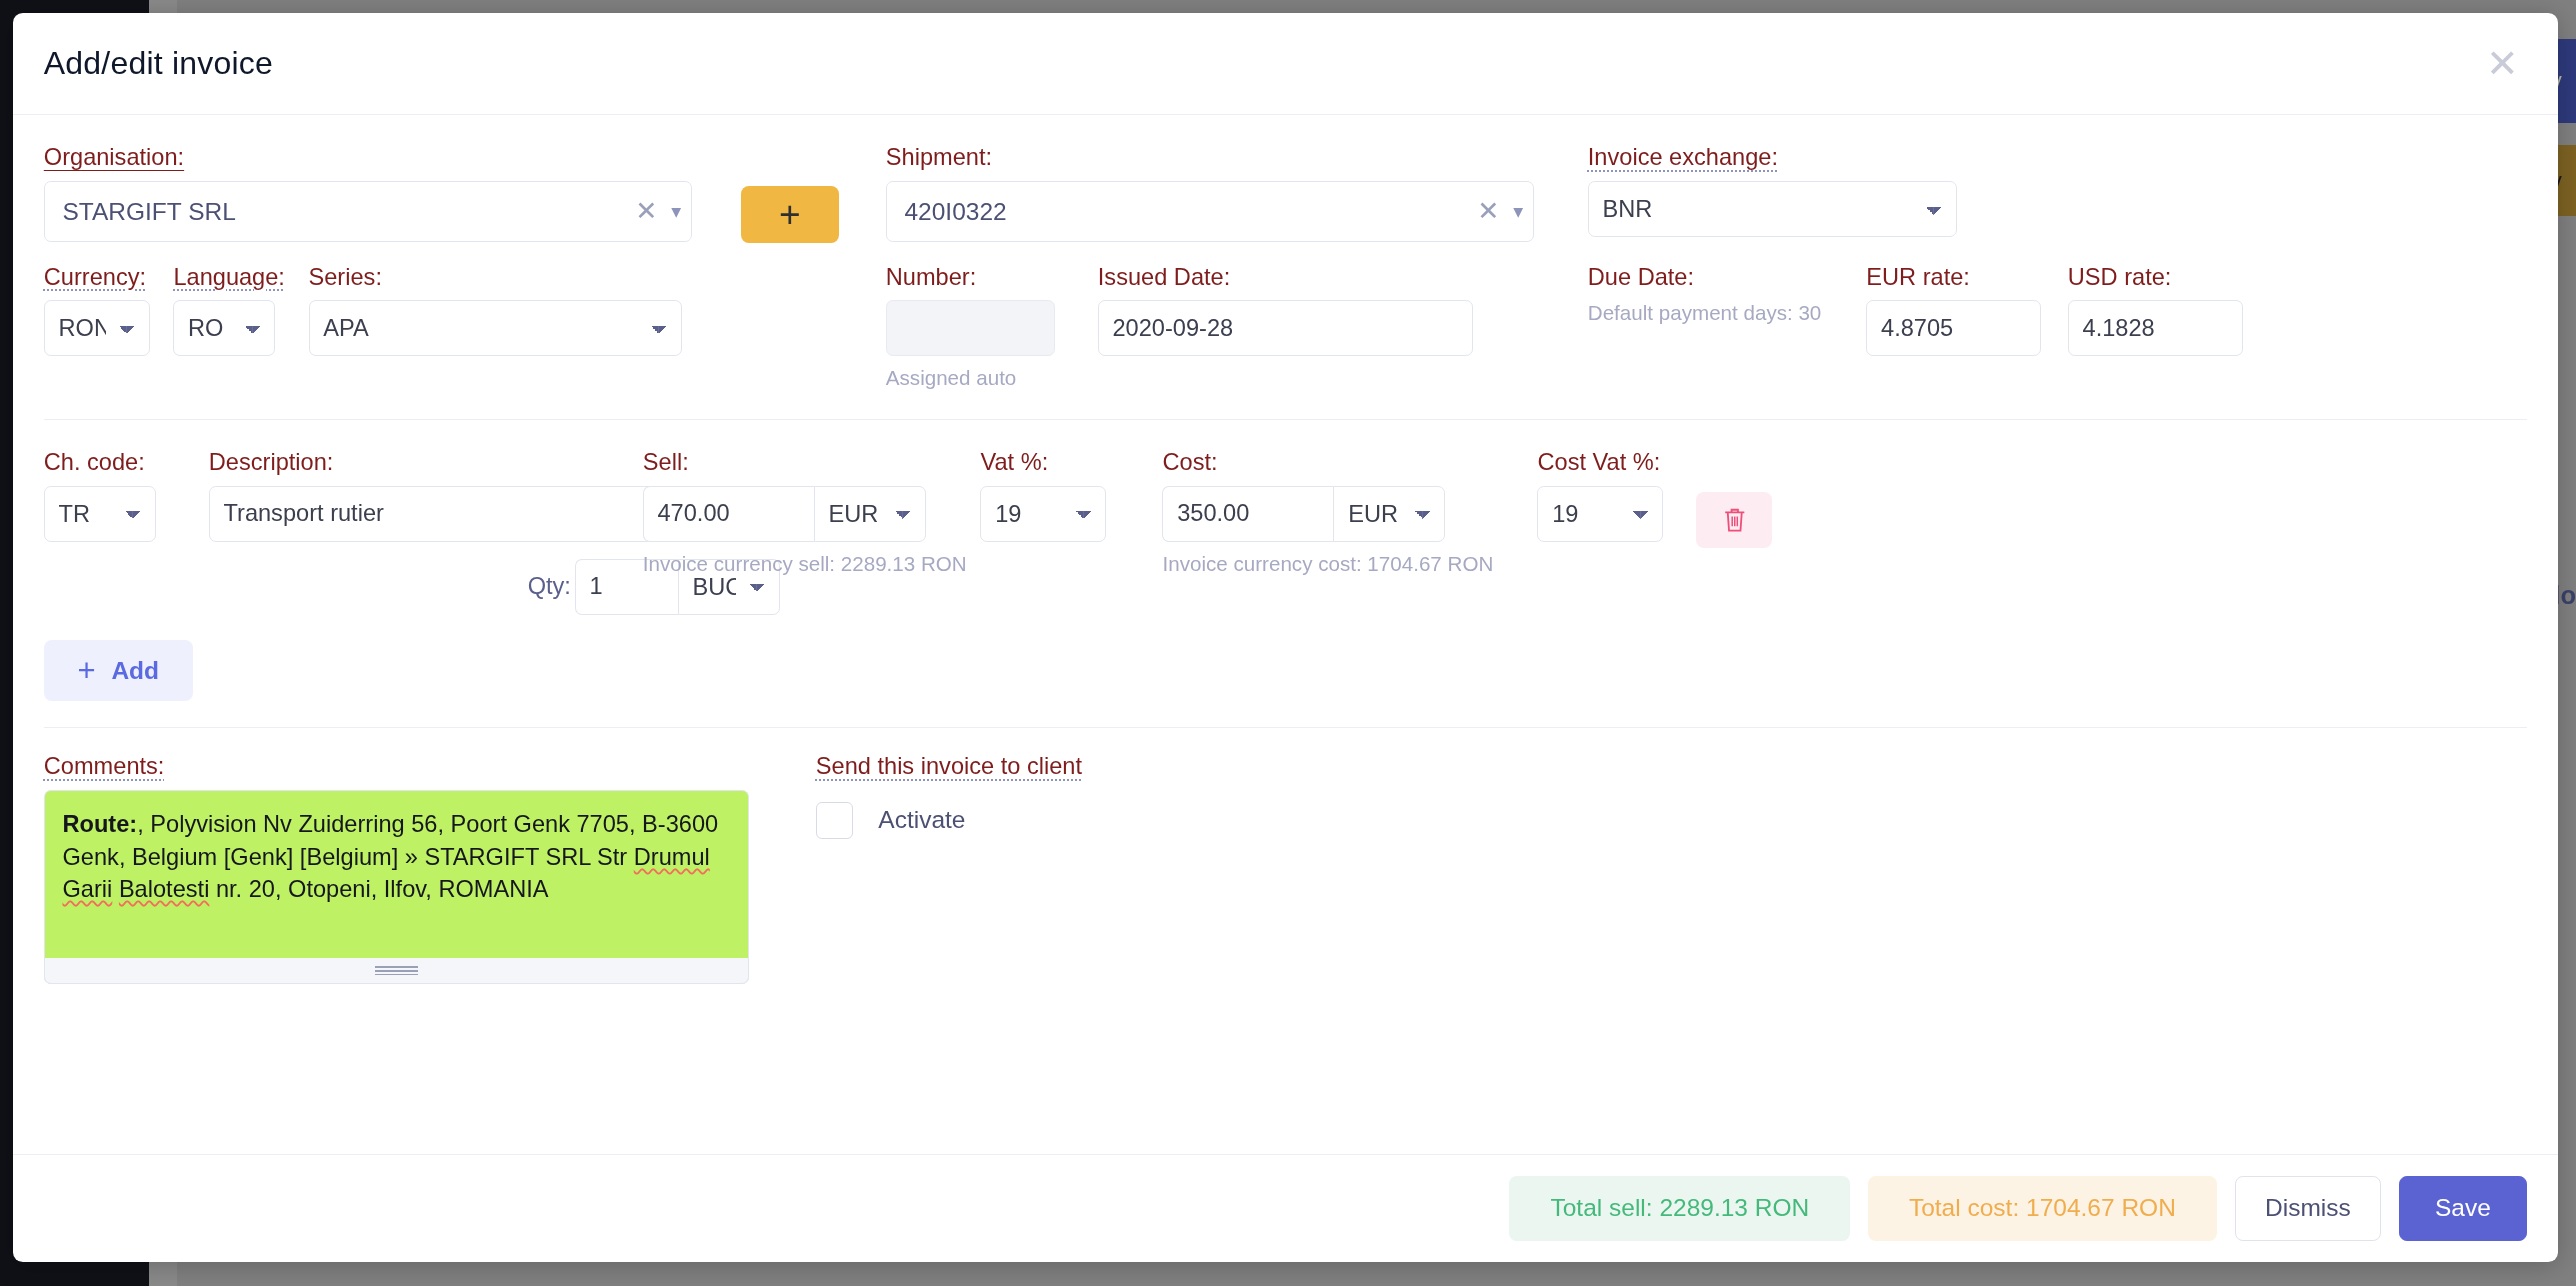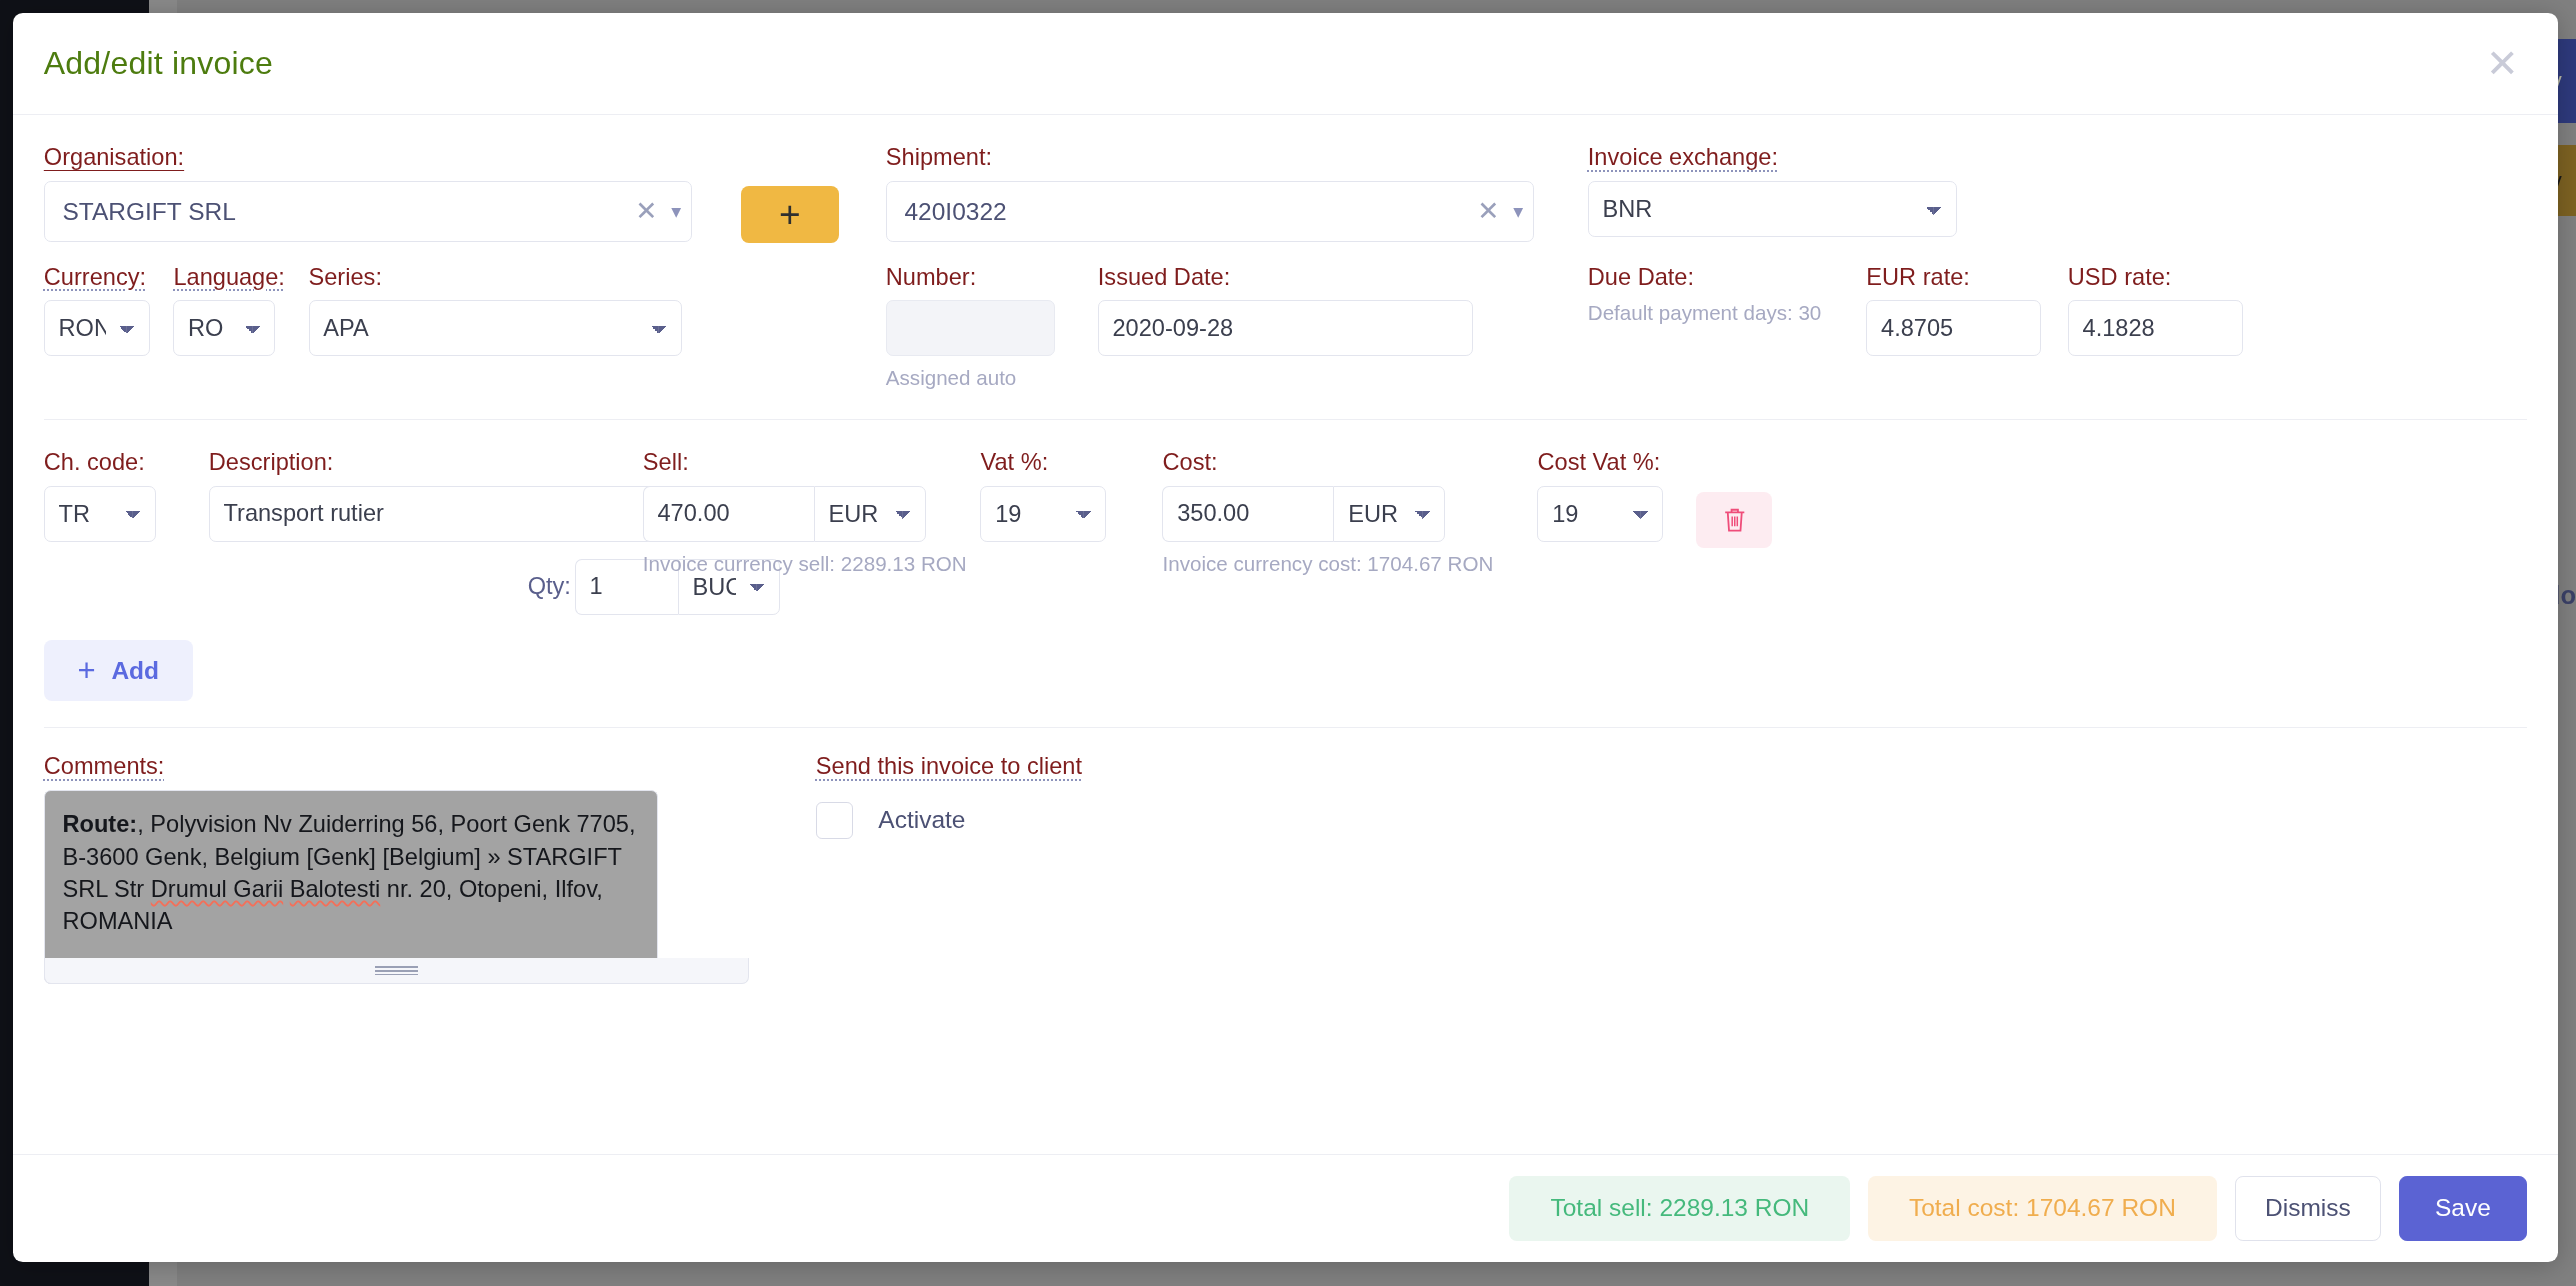--- a/index.html
+++ b/index.html
@@ -23,21 +23,21 @@
     position:absolute;left:12.8px;top:12.8px;width:2545px;height:1249px;
     background:#ffffff;border-radius:9.8px;
     box-shadow:0 3.9px 25.5px rgba(0,0,0,.22);
     overflow:hidden;
   }
   .modal-header{
     height:102px;display:flex;align-items:center;justify-content:space-between;
     padding:0 33px 0 31px;box-sizing:border-box;
     border-bottom:1px solid #edeef3;
   }
-  .modal-title{font-size:32px;color:#4d7c0f;letter-spacing:0.2px;}
+  .modal-title{font-size:32px;color:#0f172a;letter-spacing:0.2px;}
   .close-x{
     width:45px;height:45px;display:flex;align-items:center;justify-content:center;
     cursor:pointer;color:#c9cbd8;font-size:39px;line-height:1;font-weight:300;
     user-select:none;
   }
 
   .modal-body{padding:0 31px;box-sizing:border-box;position:relative;height:1039px;}
 
   label.fl{
     display:block;font-size:23.6px;color:#7f1d1d;margin-bottom:9.8px;white-space:nowrap;
@@ -110,22 +110,22 @@
   .add-btn{
     margin-top:25.5px;width:149px;height:61px;background:#eef0fd;border-radius:7.9px;border:none;
     display:flex;align-items:center;justify-content:center;gap:15.7px;cursor:pointer;
     color:#5b6ae0;font-size:24.5px;font-weight:700;
   }
   .add-btn .plus{font-size:31px;font-weight:300;line-height:1;}
 
   .comments-row{display:flex;align-items:flex-start;padding-top:25.5px;}
   .ta-wrap{width:705px;position:relative;}
   .ta{
-    width:614px;height:194px;box-sizing:border-box;border:1px solid #e3e5ee;border-radius:6.9px;
-    background:#a3a3a3;padding:17.7px 17.7px 5.9px 17.7px;font-size:23.6px;color:#15171c;line-height:1.37;
+    width:705px;height:194px;box-sizing:border-box;border:1px solid #e3e5ee;border-radius:6.9px;
+    background:#bef264;padding:17.7px 17.7px 5.9px 17.7px;font-size:23.6px;color:#15171c;line-height:1.37;
     overflow:hidden;font-family:"Liberation Sans",sans-serif;
   }
   .ta b{font-weight:700;}
   .spell{
     text-decoration:underline;text-decoration-style:wavy;text-decoration-color:#f2705a;
     text-decoration-thickness:2px;text-underline-offset:2.9px;
   }
   .ta-resize{
     position:absolute;left:0;bottom:0;width:705px;height:25.5px;background:#f5f6fa;
     border:1px solid #e3e5ee;border-top:none;border-radius:0 0 6.9px 6.9px;box-sizing:border-box;

